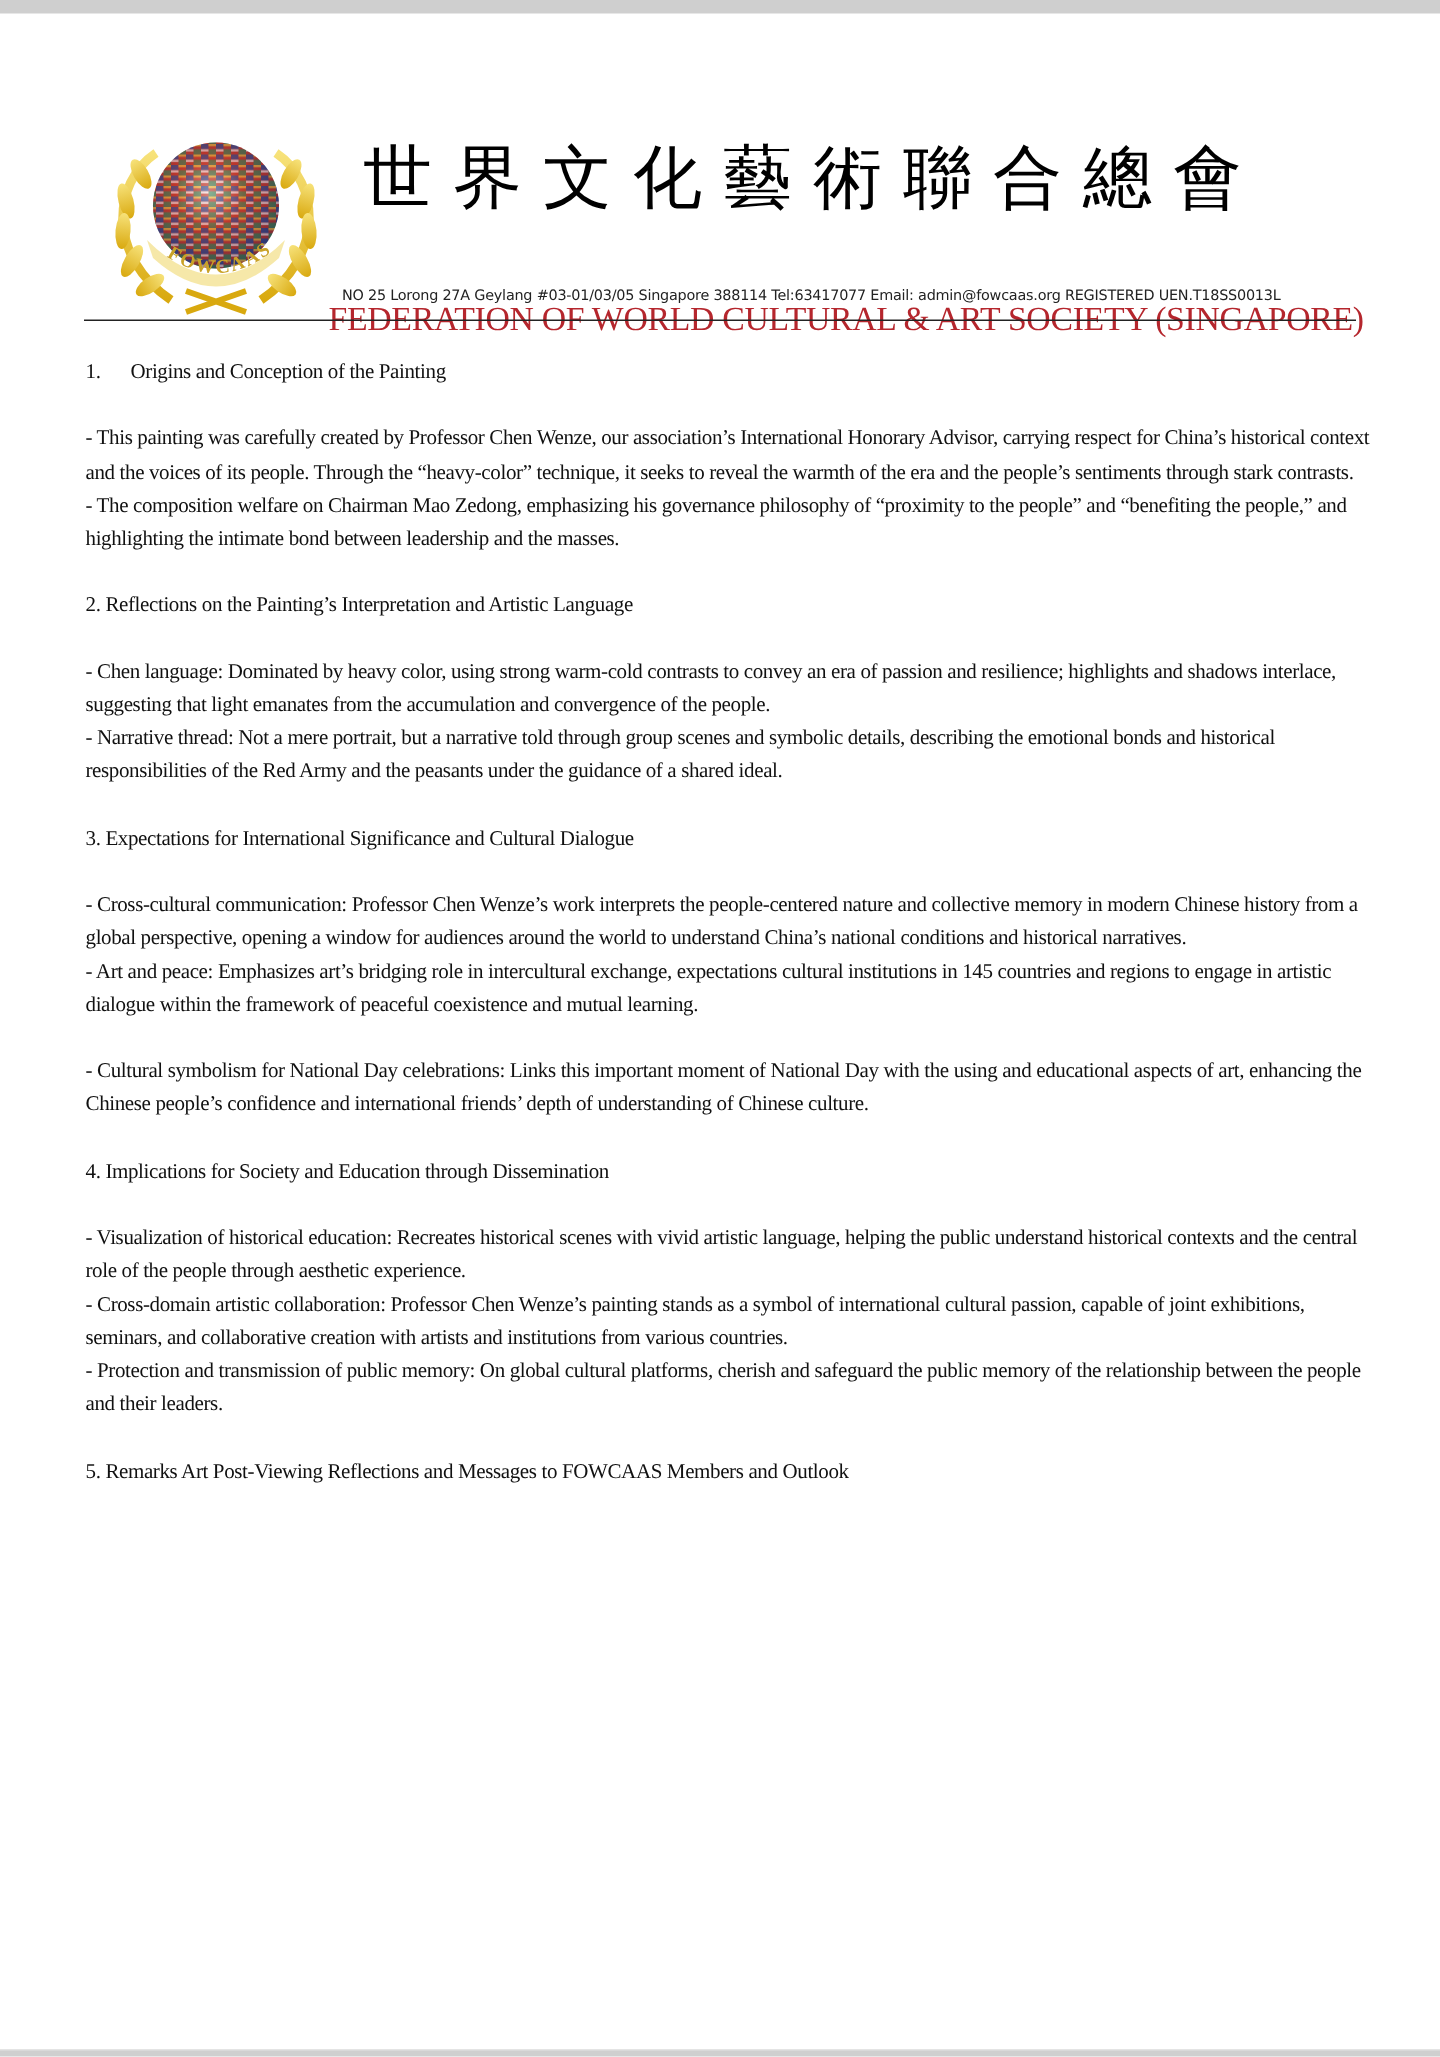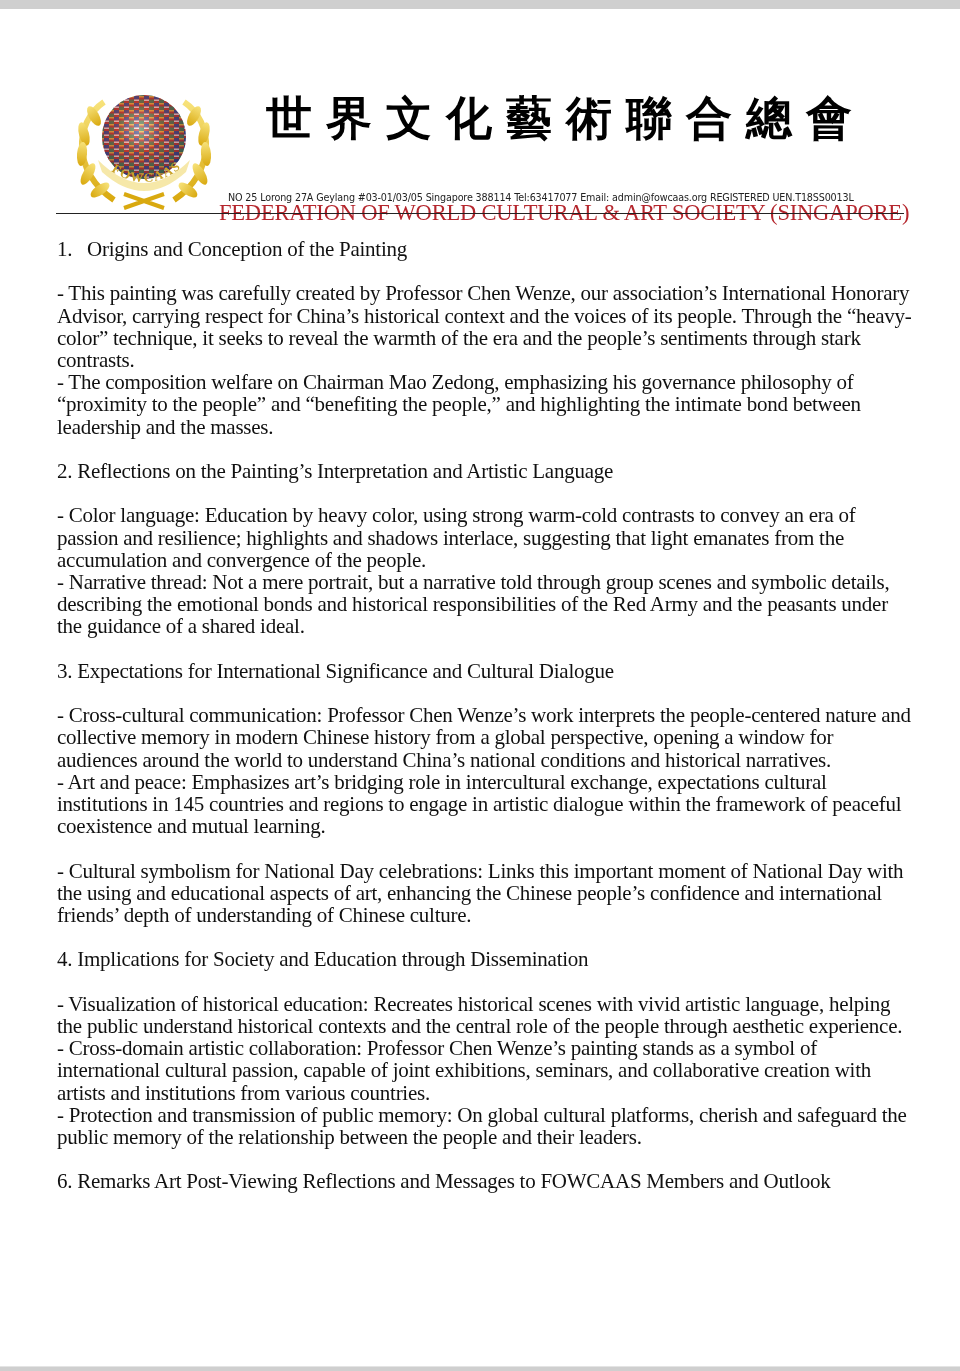--- a/index.html
+++ b/index.html
@@ -7,36 +7,36 @@
       width: 960px; height: 1371px; position: relative; overflow: hidden;
       background: #ffffff; font-family: "Liberation Serif", serif; color: #111;
     }
     .bar-top { position: absolute; left: 0; top: 0; width: 960px; height: 9px; background: #cfcfcf; }
     .bar-bottom { position: absolute; left: 0; top: 1366px; width: 960px; height: 5px; background: #cfcfcf; border-top: 1px solid #e4e4e4; }
 
     .letterhead { position: absolute; left: 56px; top: 80px; width: 848px; height: 134px; }
     .logo { position: absolute; left: 8px; top: 2px; width: 160px; height: 130px; }
     .cn-title {
       position: absolute; left: 186px; top: 8px; width: 640px;
-      font-family: "DejaVu Serif", serif; font-size: 46px; font-weight: bold;
-      letter-spacing: 14px; color: #000; white-space: nowrap; line-height: 60px; margin-left: 24px;
+      font-family: "DejaVu Serif", serif; font-size: 46px; font-weight: normal;
+      letter-spacing: 14px; color: #000; white-space: nowrap; line-height: 60px;
     }
     .en-title {
       position: absolute; left: 163px; top: 76px; font-family: "Liberation Serif", serif;
       font-size: 22.5px; color: #b5262d; white-space: nowrap; letter-spacing: -0.2px; margin-top: 44px;
     }
     .address {
       position: absolute; left: 172px; top: 112px; font-family: "DejaVu Sans", sans-serif;
       font-size: 9.6px; color: #222; white-space: nowrap; letter-spacing: -0.15px;
     }
     .rule { position: absolute; left: 56px; top: 213px; width: 848px; height: 1px; background: #222; }
 
     .content {
       position: absolute; left: 57px; top: 238px; width: 860px;
-      font-size: 21px; line-height: 22.2px; color: #111;
+      font-size: 14px; line-height: 22.2px; color: #111;
       letter-spacing: -0.25px;
     }
     .content p { margin: 0; }
     .heading { margin-bottom: 22.2px !important; }
     .section { margin-bottom: 22.2px; }
     .h1num { display: inline-block; width: 30px; }
   </style>
 </head>
 <body>
 
@@ -104,38 +104,38 @@
 <div class="content">
 
   <div class="section">
     <p class="heading"><span class="h1num">1.</span><span>Origins and Conception of the Painting</span></p>
     <p>- This painting was carefully created by Professor Chen Wenze, our association’s International Honorary Advisor, carrying respect for China’s historical context and the voices of its people. Through the “heavy-color” technique, it seeks to reveal the warmth of the era and the people’s sentiments through stark contrasts.</p>
     <p>- The composition welfare on Chairman Mao Zedong, emphasizing his governance philosophy of “proximity to the people” and “benefiting the people,” and highlighting the intimate bond between leadership and the masses.</p>
   </div>
 
   <div class="section">
     <p class="heading">2. Reflections on the Painting’s Interpretation and Artistic Language</p>
-    <p>- Color language: Education by heavy color, using strong warm-cold contrasts to convey an era of passion and resilience; highlights and shadows interlace, suggesting that light emanates from the accumulation and convergence of the people.</p>
+    <p>- Chen language: Dominated by heavy color, using strong warm-cold contrasts to convey an era of passion and resilience; highlights and shadows interlace, suggesting that light emanates from the accumulation and convergence of the people.</p>
     <p>- Narrative thread: Not a mere portrait, but a narrative told through group scenes and symbolic details, describing the emotional bonds and historical responsibilities of the Red Army and the peasants under the guidance of a shared ideal.</p>
   </div>
 
   <div class="section">
     <p class="heading">3. Expectations for International Significance and Cultural Dialogue</p>
     <p>- Cross-cultural communication: Professor Chen Wenze’s work interprets the people-centered nature and collective memory in modern Chinese history from a global perspective, opening a window for audiences around the world to understand China’s national conditions and historical narratives.</p>
     <p>- Art and peace: Emphasizes art’s bridging role in intercultural exchange, expectations cultural institutions in 145 countries and regions to engage in artistic dialogue within the framework of peaceful coexistence and mutual learning.</p>
   </div>
   <div class="section">
     <p>- Cultural symbolism for National Day celebrations: Links this important moment of National Day with the using and educational aspects of art, enhancing the Chinese people’s confidence and international friends’ depth of understanding of Chinese culture.</p>
   </div>
 
   <div class="section">
     <p class="heading">4. Implications for Society and Education through Dissemination</p>
     <p>- Visualization of historical education: Recreates historical scenes with vivid artistic language, helping the public understand historical contexts and the central role of the people through aesthetic experience.</p>
     <p>- Cross-domain artistic collaboration: Professor Chen Wenze’s painting stands as a symbol of international cultural passion, capable of joint exhibitions, seminars, and collaborative creation with artists and institutions from various countries.</p>
     <p>- Protection and transmission of public memory: On global cultural platforms, cherish and safeguard the public memory of the relationship between the people and their leaders.</p>
   </div>
 
   <div class="section">
-    <p>6. Remarks Art Post-Viewing Reflections and Messages to FOWCAAS Members and Outlook</p>
+    <p>5. Remarks Art Post-Viewing Reflections and Messages to FOWCAAS Members and Outlook</p>
   </div>
 </div>
 
 <div class="bar-bottom"></div>
 
 </body></html>

